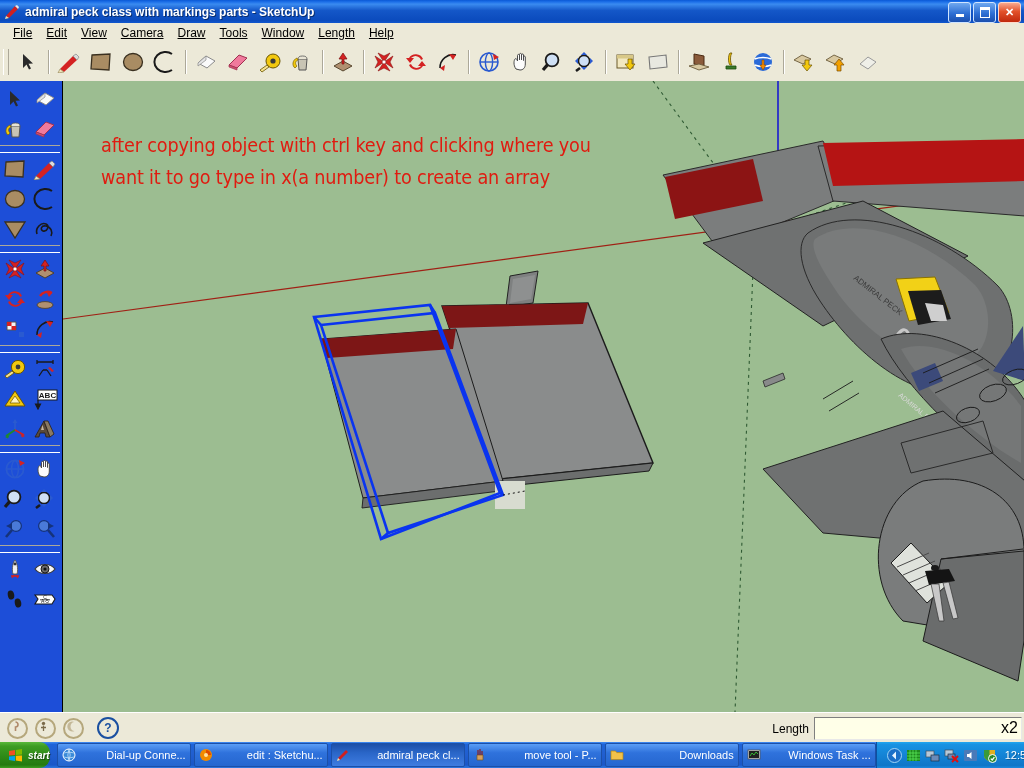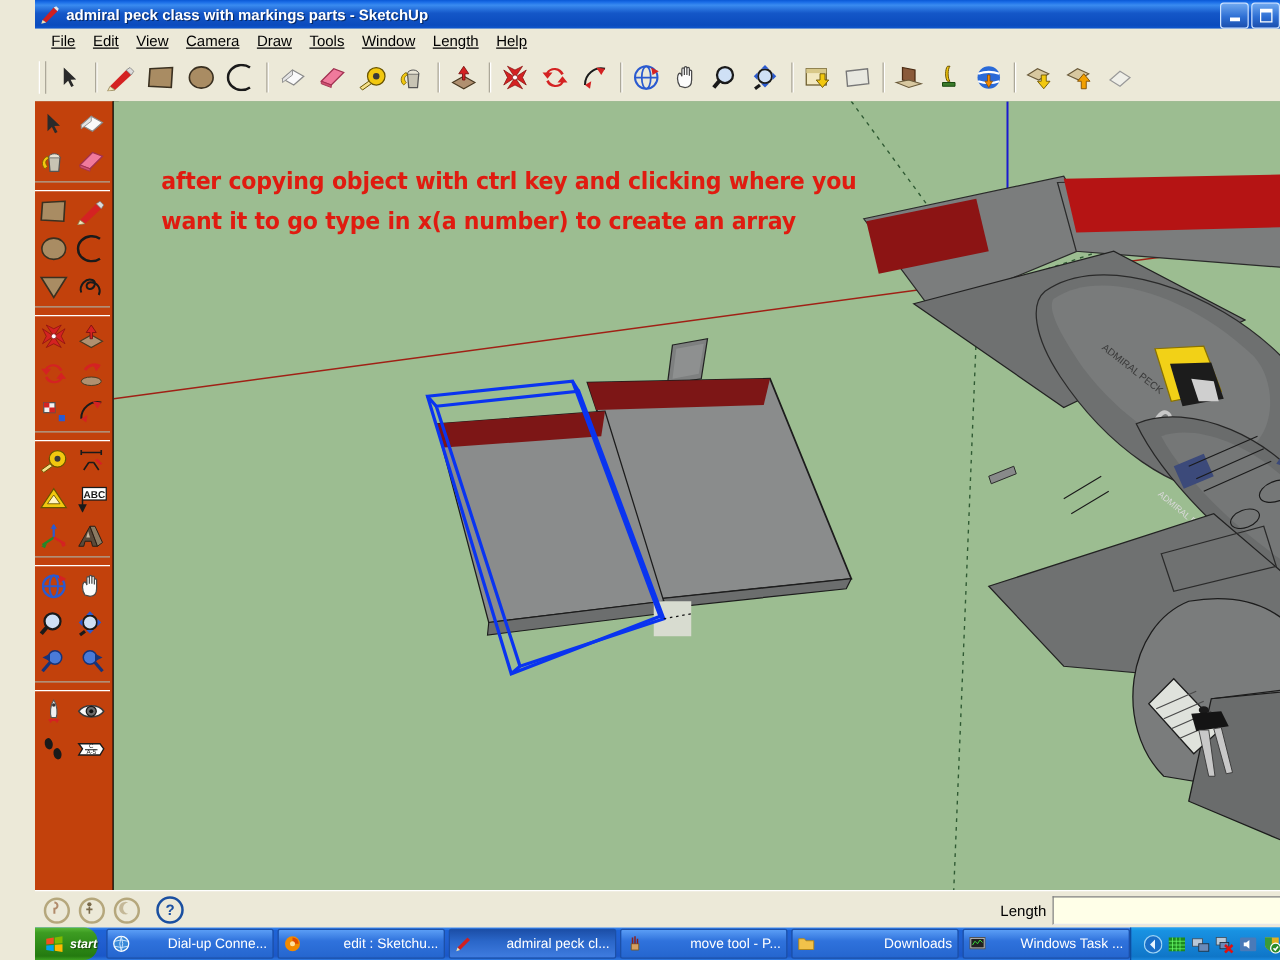--- a/index.html
+++ b/index.html
@@ -2,21 +2,21 @@
 <html><head>
 <meta charset="utf-8">
 <style>
   html,body{margin:0;padding:0;}
   body{
     width:1024px;height:768px;overflow:hidden;
     font-family:"Liberation Sans",sans-serif;
     background:#ece9d8;
     -webkit-font-smoothing:none;
   }
-  .app{position:relative;width:956px;height:768px;margin-left:28px;}
+  .app{position:relative;width:956px;height:768px;}
 
   
   .titlebar{
     position:absolute;left:0;top:0;width:1024px;height:23px;
     background:linear-gradient(to bottom,#0a58d6 0%,#1c6fe8 8%,#3a8bf0 18%,#1457c8 46%,#0b4bbd 88%,#0f57cf 100%);
     display:flex;align-items:center;
   }
   .titlebar .tb-icon{width:18px;height:16px;margin-left:3px;position:relative;}
   .titlebar .tb-text{
     color:#fff;font-size:12px;font-weight:bold;margin-left:4px;
@@ -46,34 +46,34 @@
     background:#ece9d8;border-bottom:1px solid #aca899;
     display:flex;align-items:center;
   }
   .tgrip{width:4px;height:26px;margin:0 3px;border-left:1px solid #fff;border-right:1px solid #aca899;}
   .tsep{width:1px;height:24px;background:#aca899;margin:0 4px;box-shadow:1px 0 0 #fff;}
   .tbtn{width:30px;height:30px;margin:0 1px;display:flex;align-items:center;justify-content:center;}
 
   
   .lefttools{
     position:absolute;left:0;top:81px;width:62px;height:631px;
-    background:#c2410c;border-right:5px solid #000000;
+    background:#1d4ed8;border-right:5px solid #000000;
     display:flex;flex-wrap:wrap;align-content:flex-start;padding-top:3px;
   }
   .lbtn{width:30px;height:30px;display:flex;align-items:center;justify-content:center;}
   .lsep{width:60px;height:6px;margin:1px 0;border-top:1px solid #aca899;border-bottom:1px solid #fff;}
 
   
   .viewport{
     position:absolute;left:63px;top:81px;width:961px;height:631px;
     background:#9cbd91;overflow:hidden;
   }
   .annot{
     position:absolute;left:38px;top:48px;width:520px;
-    color:#e01b10;font-size:19px;line-height:32px;font-weight:bold;
+    color:#e01b10;font-size:19px;line-height:32px;font-weight:normal;
     font-family:"Liberation Sans Narrow","DejaVu Sans",sans-serif;
     letter-spacing:-.2px;
   }
   .annot div{white-space:nowrap;transform:scaleX(.93);transform-origin:left center;}
 
   
   .statusbar{
     position:absolute;left:0;top:712px;width:1024px;height:30px;
     background:#ece9d8;border-top:1px solid #fff;
     display:flex;align-items:center;

